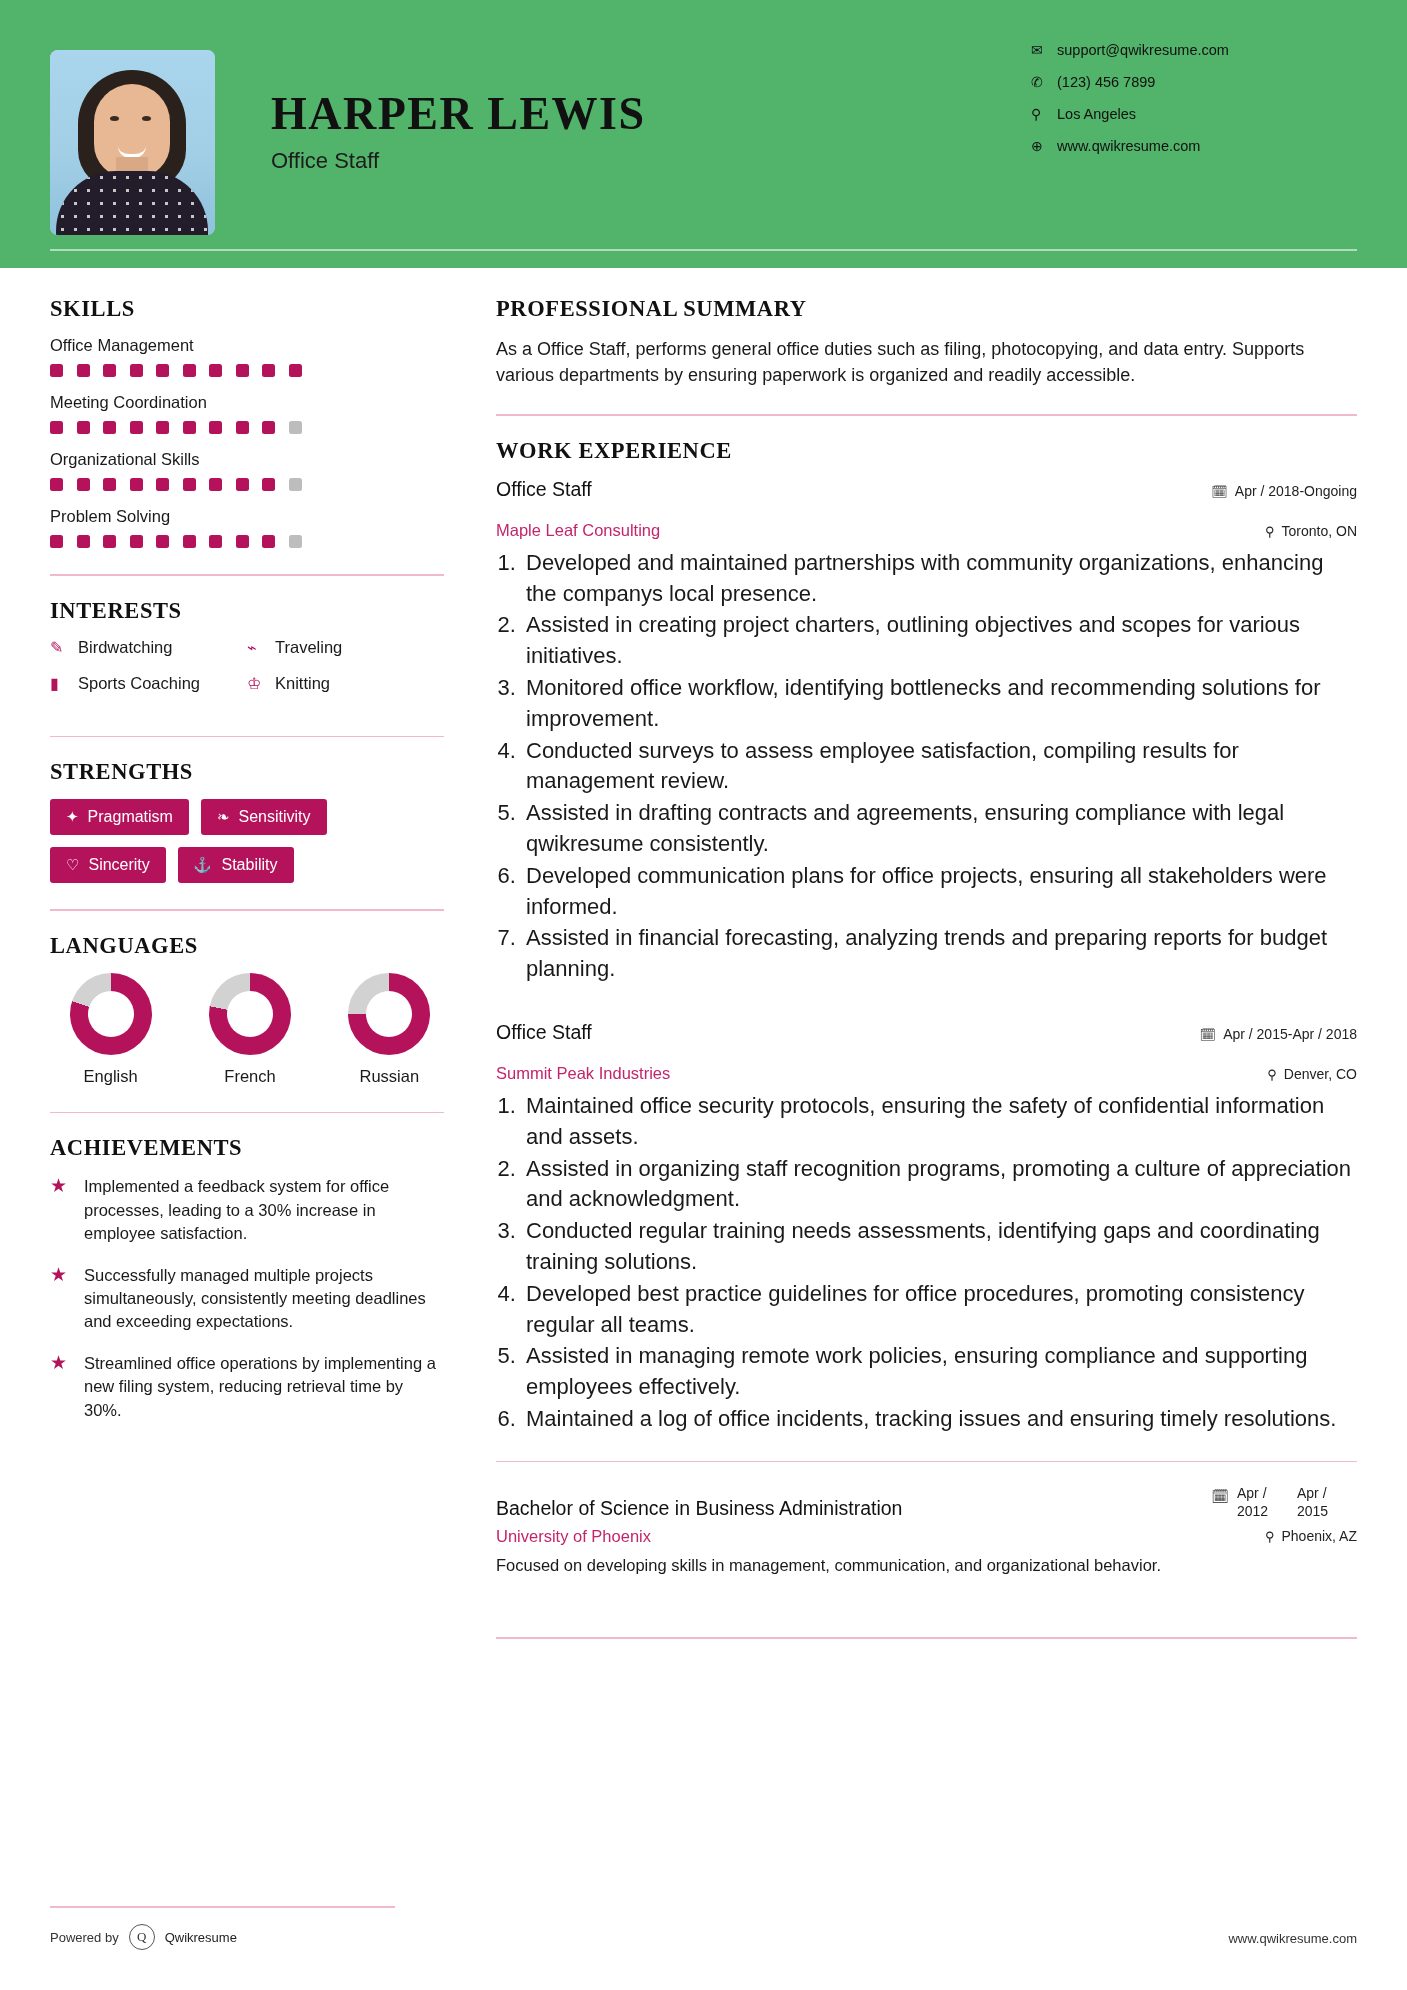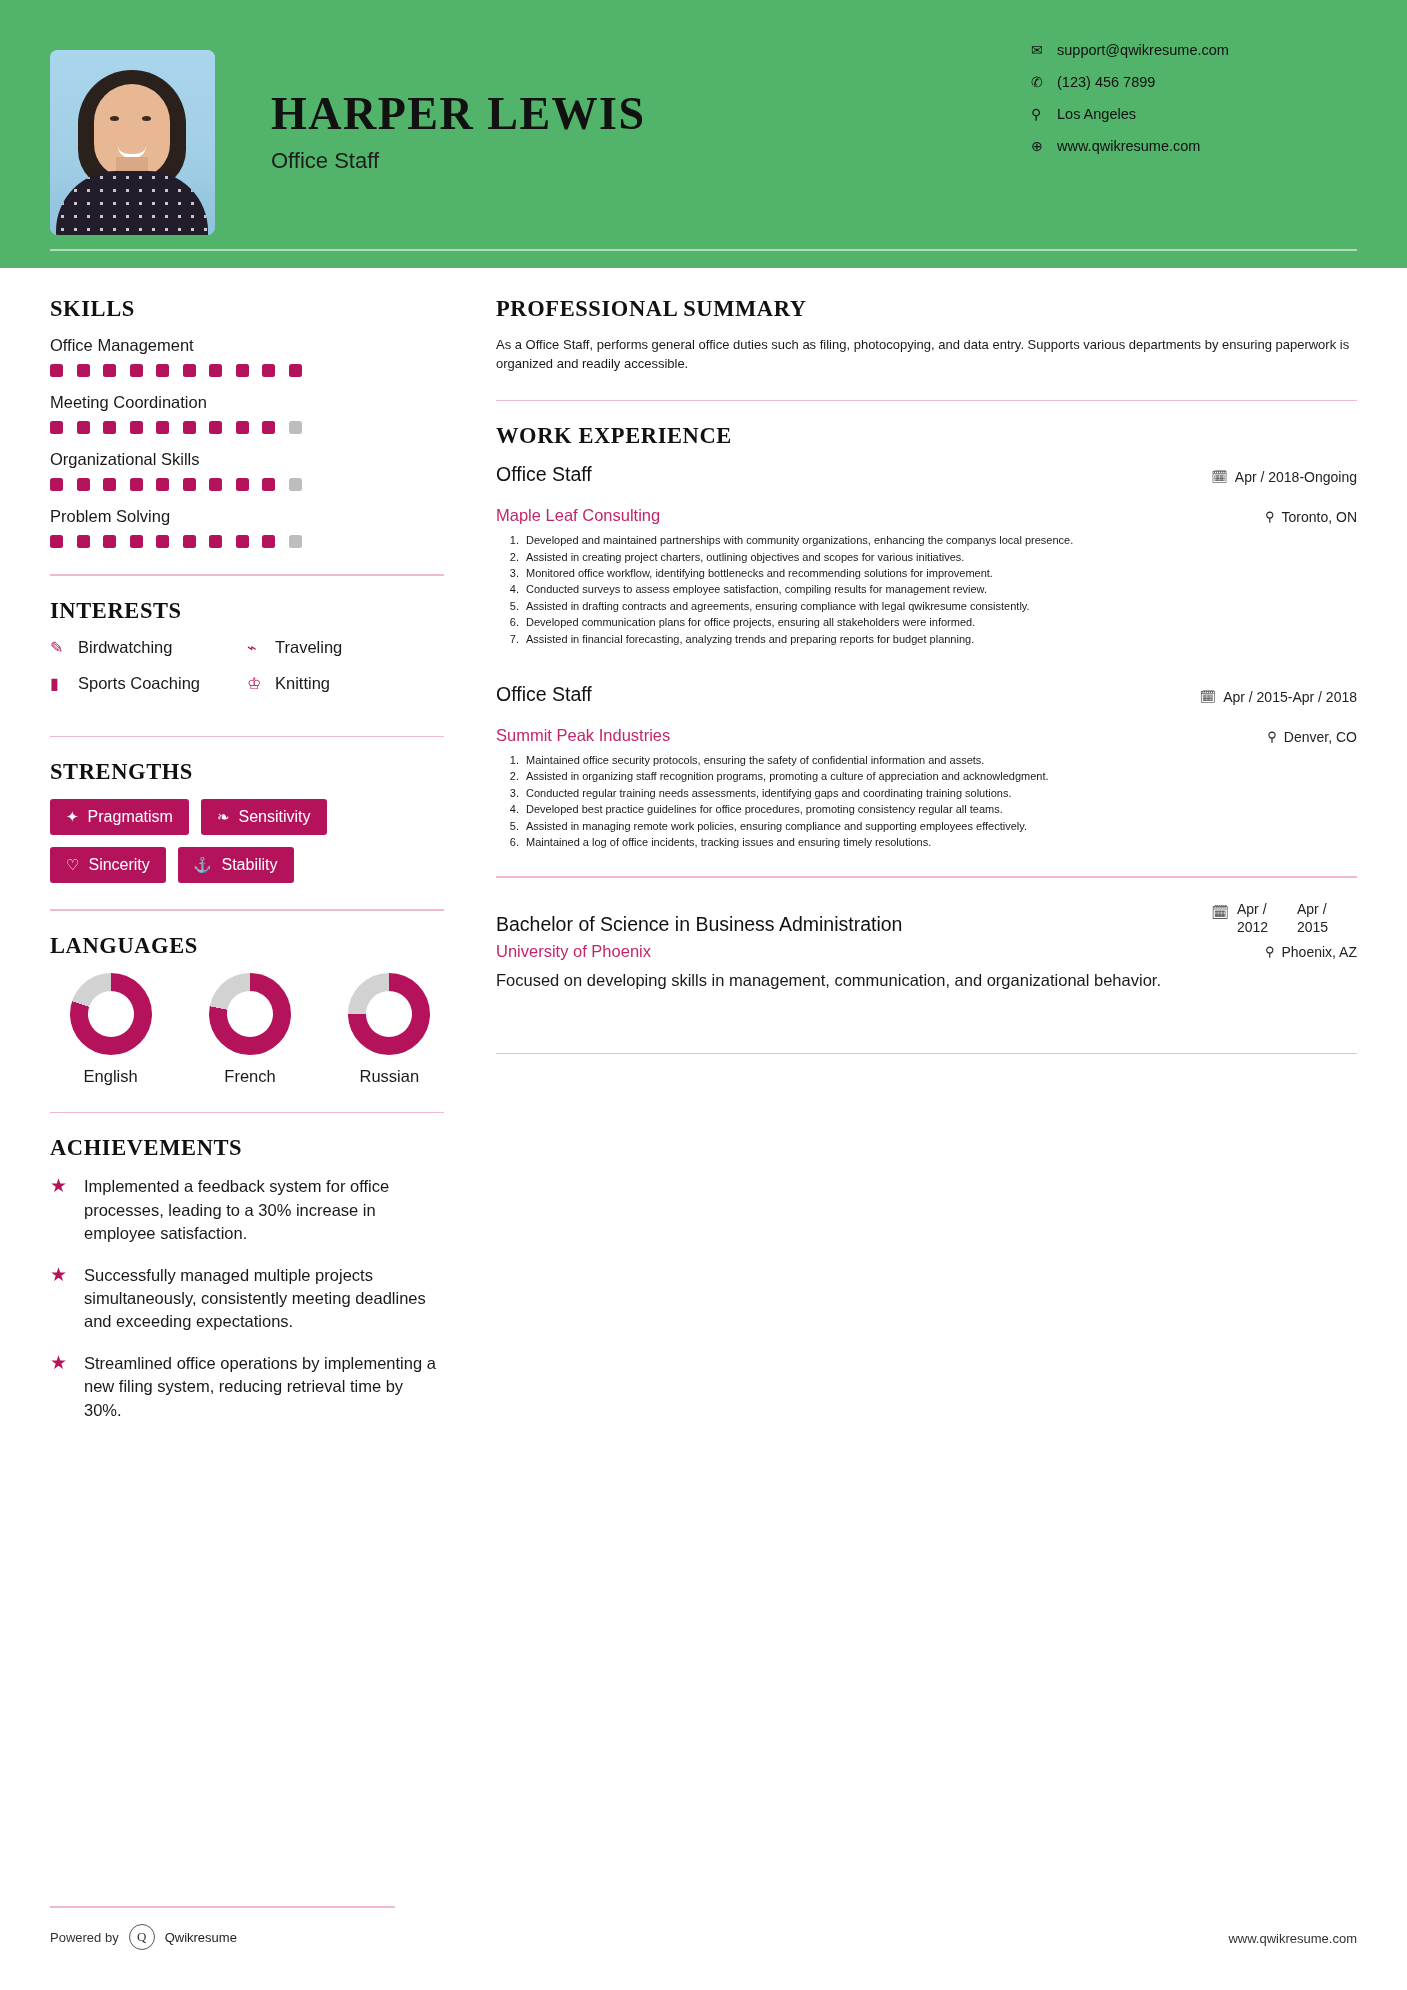--- a/index.html
+++ b/index.html
@@ -233,39 +233,39 @@
     border: 1.6px solid #555;
     color: #333; font-size: 13px;
     display: flex; align-items: center; justify-content: center;
     margin: 0 10px;
     font-family: "Liberation Serif", serif;
   }
   .powered .qname { color: #222; }
 
   
   .summary {
-    font-size: 13px;
+    font-size: 18px;
     color: #1a1a1a;
     line-height: 1.45;
   }
   .job { margin-bottom: 6px; }
   .job-head {
     display: flex; justify-content: space-between; align-items: baseline;
   }
   .job-title { font-size: 19.5px; color: #111; }
   .job-meta { font-size: 14px; color: #222; display: flex; align-items: center; }
   .job-meta .mi { margin-right: 7px; font-size: 13px; }
   .job-sub {
     display: flex; justify-content: space-between; align-items: baseline;
     margin-top: 20px; margin-bottom: 8px;
   }
   .company { font-size: 16.5px; color: #c4246b; }
   ol.bullets { margin: 0 0 0 26px; padding: 0; }
   ol.bullets li {
-    font-size: 11px; color: #1a1a1a;
+    font-size: 22px; color: #1a1a1a;
     line-height: 1.4; margin-bottom: 1px;
     padding-left: 4px;
   }
   .edu-head { display: flex; justify-content: space-between; align-items: flex-end; }
   .edu-title { font-size: 19.5px; color: #111; line-height: 1.25; max-width: 500px; }
   .edu-dates { display: flex; align-items: flex-start; font-size: 14px; color: #222; }
   .edu-dates .mi { margin-right: 8px; margin-top: 4px; }
   .edu-date-col { width: 60px; line-height: 1.3; }
   .edu-sub { display: flex; justify-content: space-between; margin-top: 6px; }
   .edu-desc { font-size: 16.5px; color: #1a1a1a; line-height: 1.42; margin-top: 8px; }

